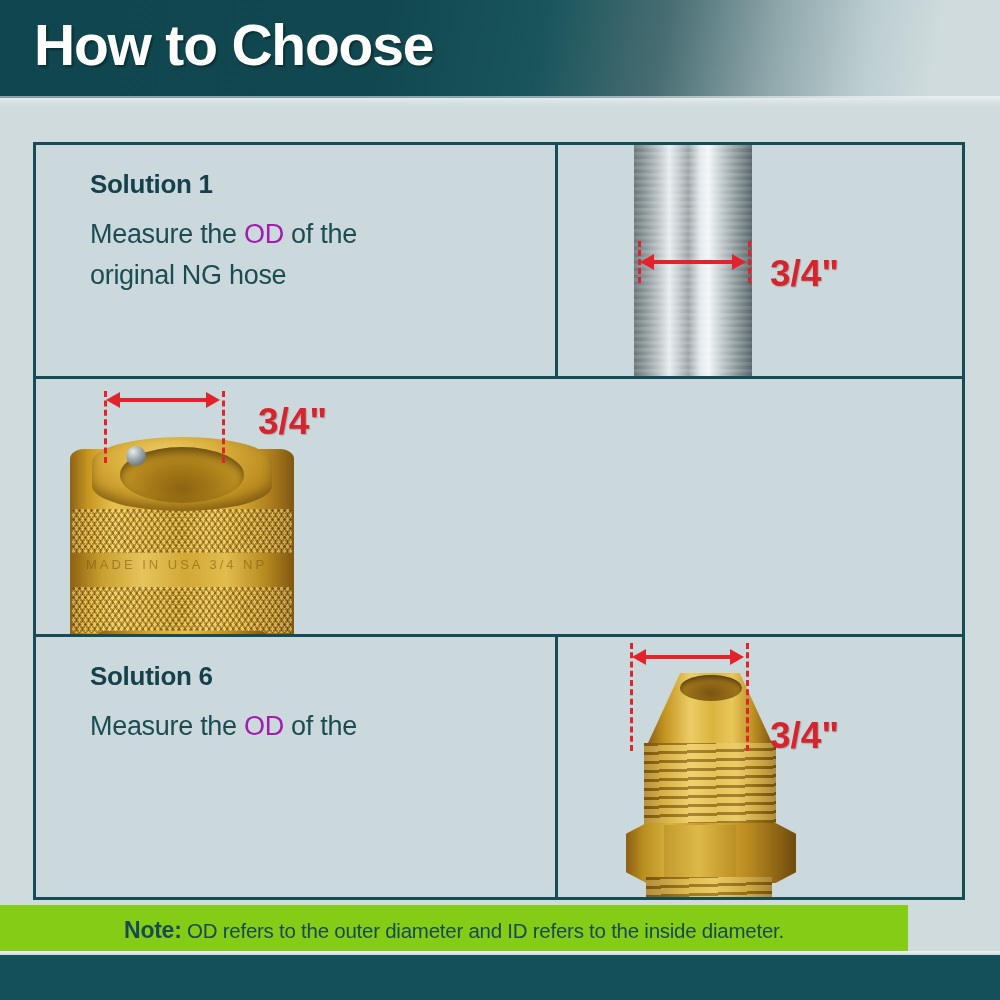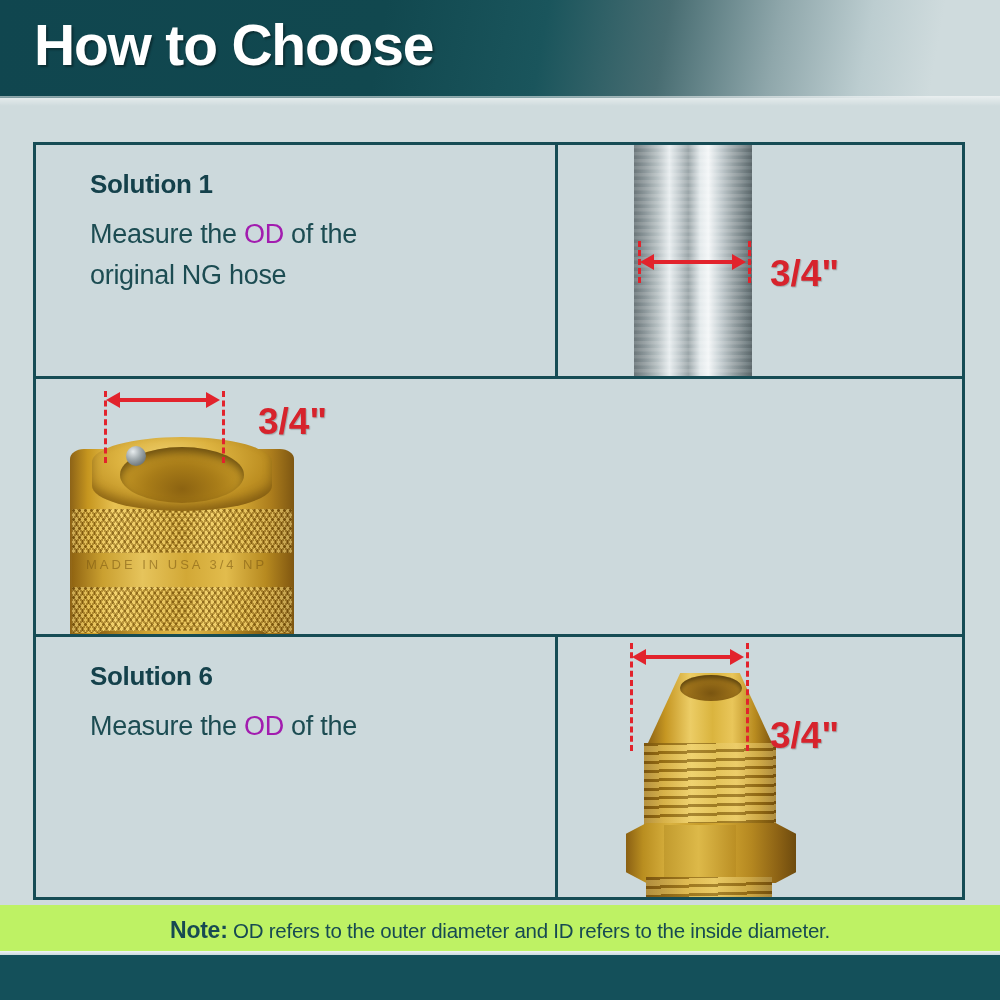--- a/index.html
+++ b/index.html
@@ -96,25 +96,25 @@
     line-height: 1.52;
     color: #1c4c52;
     letter-spacing: -0.3px;
   }
   .hl { color: #a21caf; }
 
   
   #note-row {
     position: absolute;
     left: 0; top: 905px;
-    width: 1000px; height: 50px;
+    width: 908px; height: 50px;
     display: flex;
     align-items: center;
     justify-content: center;
-    background: #bef264;
+    background: #84cc16;
   }
   #note-text {
     font-size: 20.5px;
     color: #174a52;
     letter-spacing: -0.25px;
     white-space: nowrap;
   }
   #note-text b { font-weight: bold; font-size: 23px; }
 
   #footer-band {

